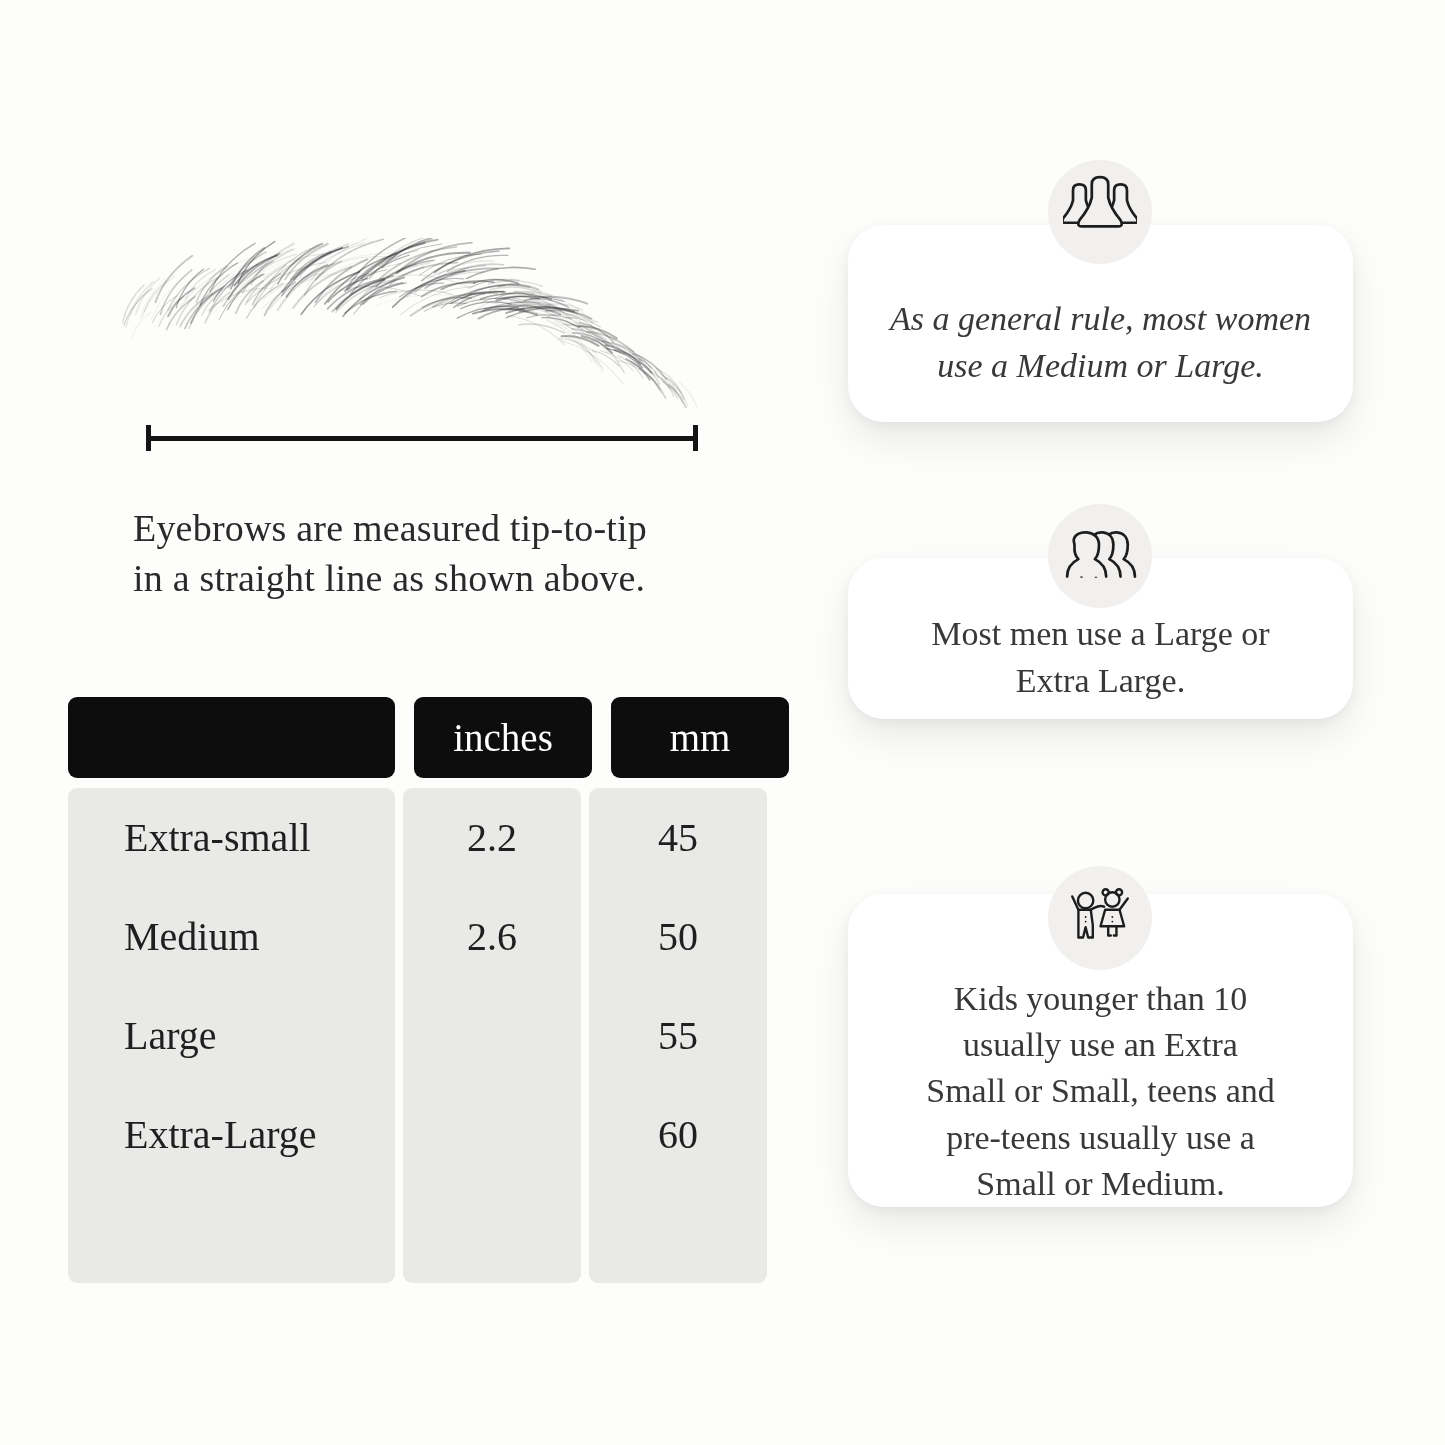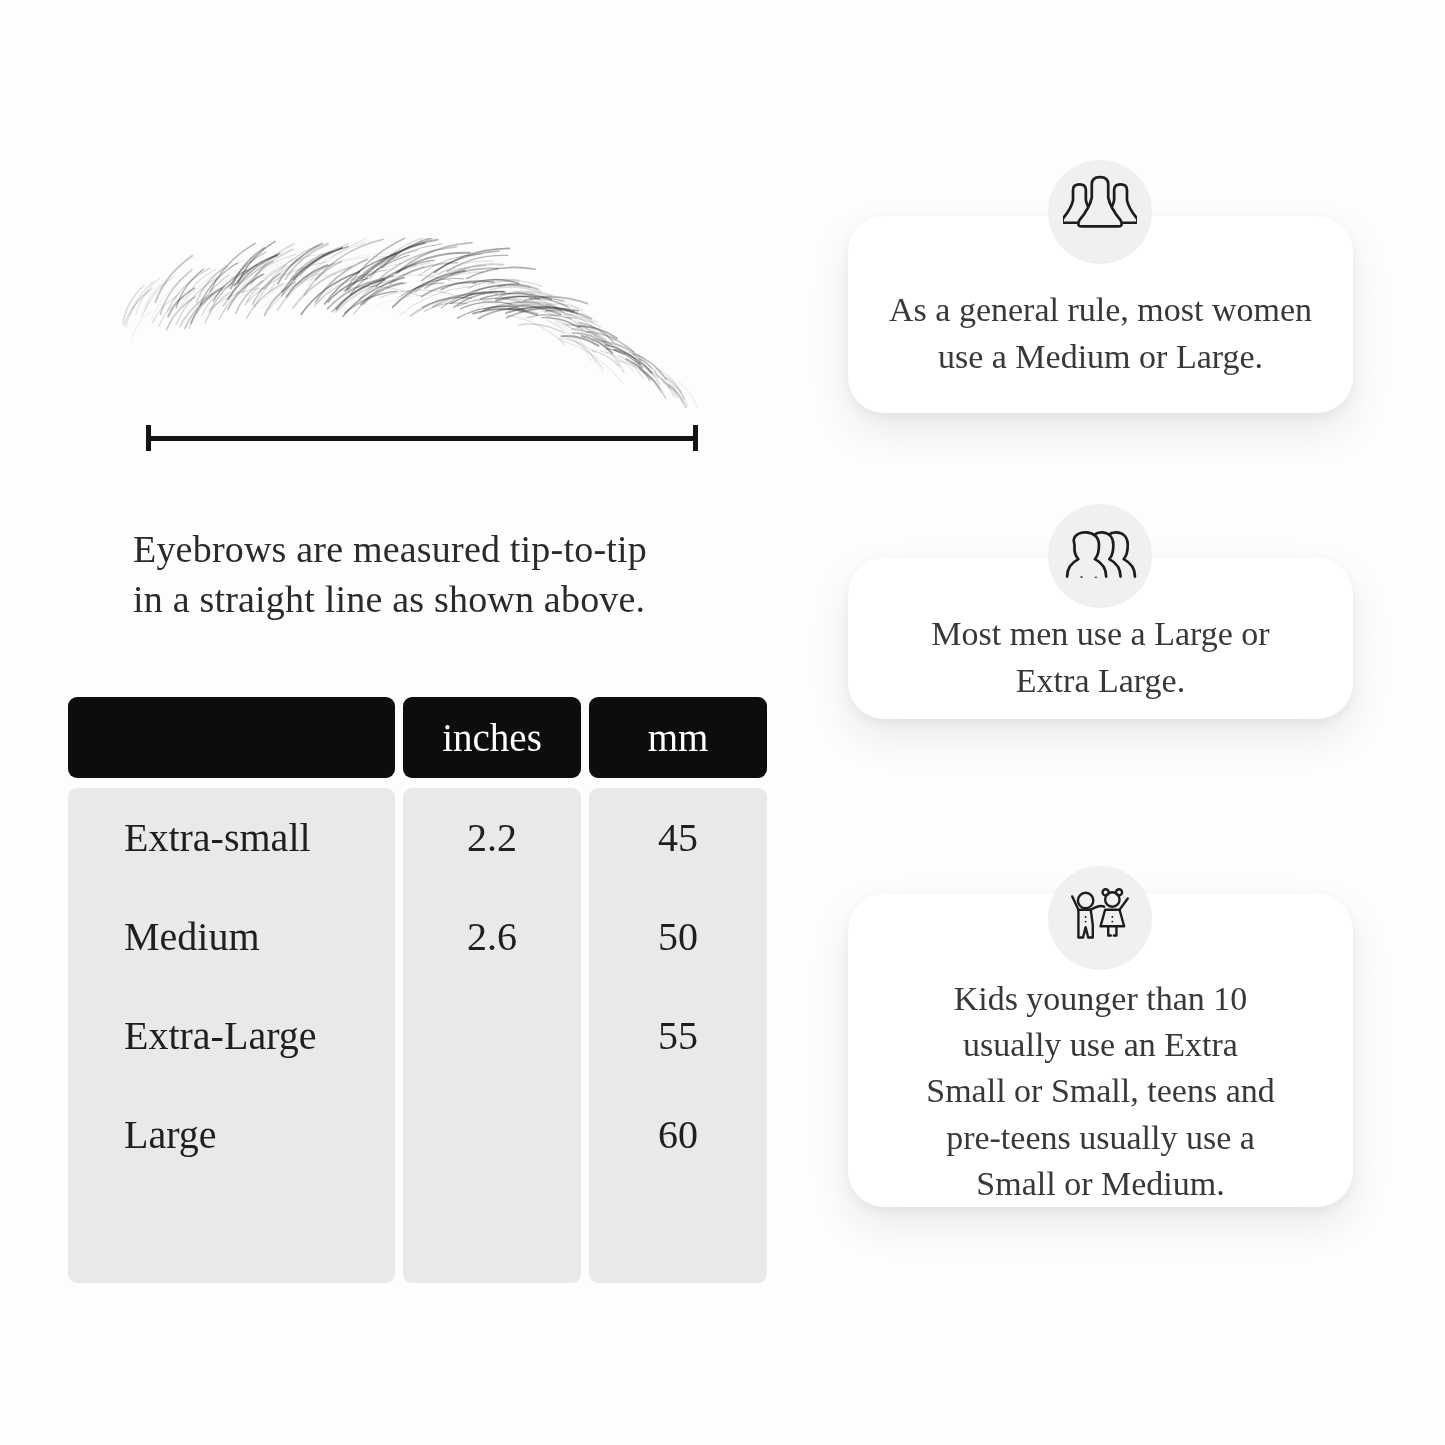--- a/index.html
+++ b/index.html
@@ -21,28 +21,28 @@
   
   .eyebrow-figure{position:absolute;left:112px;top:238px;width:590px;height:170px;}
   .eyebrow-figure svg{width:100%;height:100%;display:block;}
   .measure-line{
     position:absolute;left:146px;top:425px;width:552px;height:26px;
     display:flex;align-items:center;
   }
   .measure-line .tick{width:5px;height:26px;background:var(--line-color);flex:0 0 auto;}
   .measure-line .bar{flex:1 1 auto;height:5px;background:var(--line-color);}
   .measure-caption{
-    position:absolute;left:133px;top:524px;width:620px;
+    position:absolute;left:133px;top:503px;width:620px;
     font-size:38px;line-height:1.32;letter-spacing:.2px;
     color:#2a2a2a;white-space:pre-line;
   }
   
   .size-table{position:absolute;left:68px;top:697px;width:699px;}
   .table-header{
-    display:grid;grid-template-columns:327px 178px 178px;column-gap:8px;
+    display:grid;grid-template-columns:327px 178px 178px;column-gap:19px;
     height:81px;margin-bottom:10px;
   }
   .header-cell{
     background:var(--table-header-bg);border-radius:9px;color:var(--table-header-text);
     display:flex;align-items:center;justify-content:center;font-size:39px;
   }
   .table-body{
     display:grid;grid-template-columns:327px 178px 178px;column-gap:8px;height:495px;
   }
   .body-col{
@@ -52,21 +52,21 @@
   .cell{display:flex;align-items:center;font-size:40px;color:var(--text-dark);}
   .cell.name{justify-content:flex-start;padding-left:56px;}
   .cell.num{justify-content:center;}
   
   .info-card{
     position:absolute;left:848px;width:505px;background:var(--card-bg);
     border-radius:36px;
     box-shadow:0 18px 40px rgba(0,0,0,.08),0 4px 12px rgba(0,0,0,.05);
     display:flex;align-items:center;justify-content:center;
   }
-  .card-women{top:216px;height:197px;padding-top:38px;box-sizing:content-box;}
+  .card-women{top:225px;height:197px;padding-top:38px;box-sizing:content-box;font-style:italic;}
   .card-men{top:558px;height:161px;padding-top:38px;}
   .card-kids{top:894px;height:313px;padding-top:45px;align-items:flex-end;}
   .card-women,.card-men,.card-kids{box-sizing:border-box;}
   .card-text{
     font-size:34px;line-height:1.36;color:#383838;text-align:center;white-space:pre-line;
   }
   .icon-circle{
     position:absolute;left:1048px;width:104px;height:104px;border-radius:50%;
     background:var(--icon-circle-bg);display:flex;align-items:center;justify-content:center;
     z-index:2;
@@ -338,22 +338,22 @@
   <div class="size-table">
     <div class="table-header">
       <div class="header-cell"></div>
       <div class="header-cell">inches</div>
       <div class="header-cell">mm</div>
     </div>
     <div class="table-body">
       <div class="body-col">
         <div class="cell name">Extra-small</div>
         <div class="cell name">Medium</div>
+        <div class="cell name">Large</div>
         <div class="cell name">Extra-Large</div>
-        <div class="cell name">Large</div>
       </div>
       <div class="body-col">
         <div class="cell num">2.2</div>
         <div class="cell num">2.6</div>
       </div>
       <div class="body-col">
         <div class="cell num">45</div>
         <div class="cell num">50</div>
         <div class="cell num">55</div>
         <div class="cell num">60</div>

